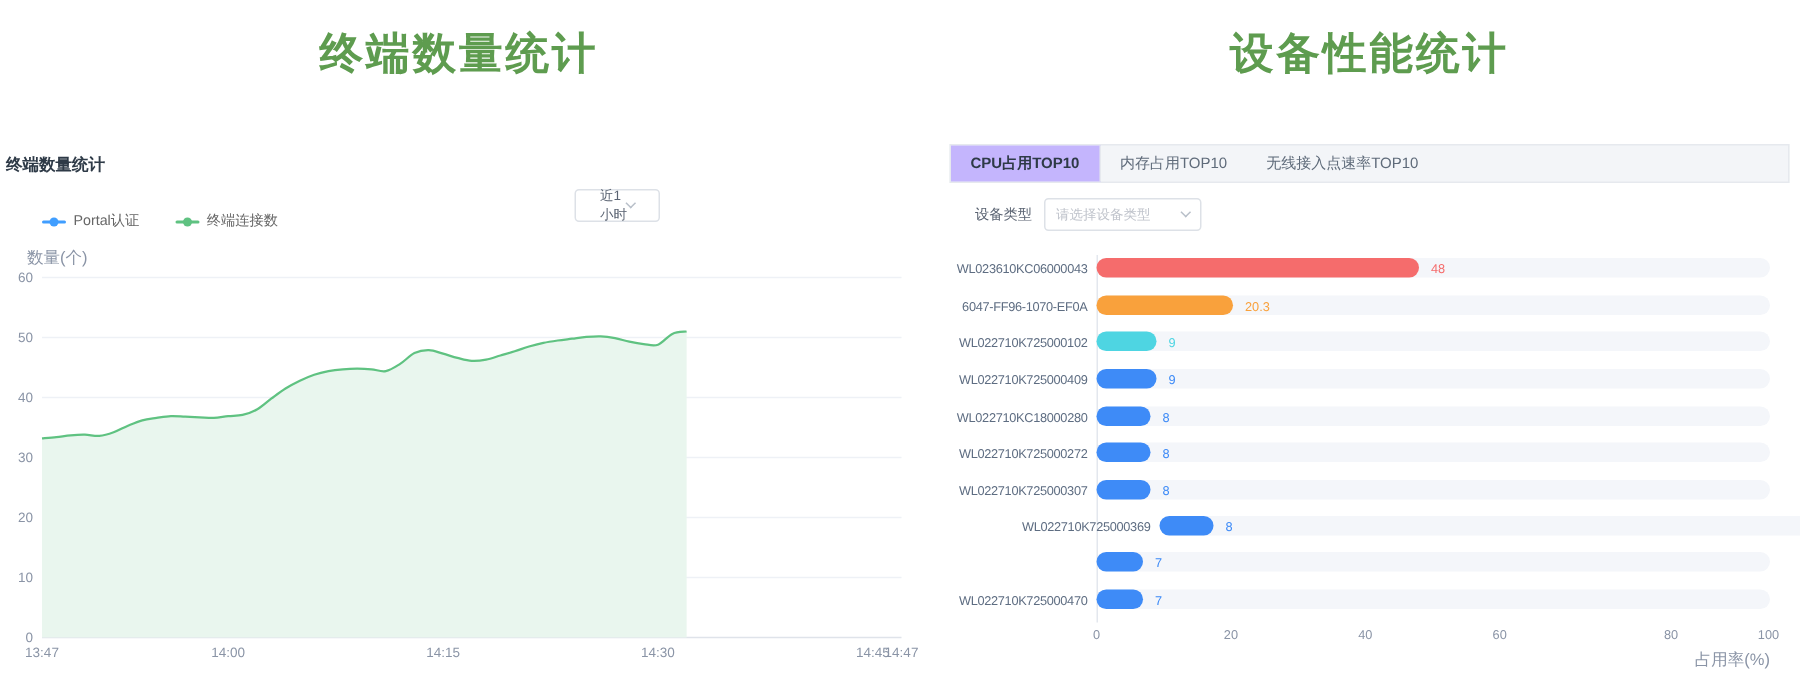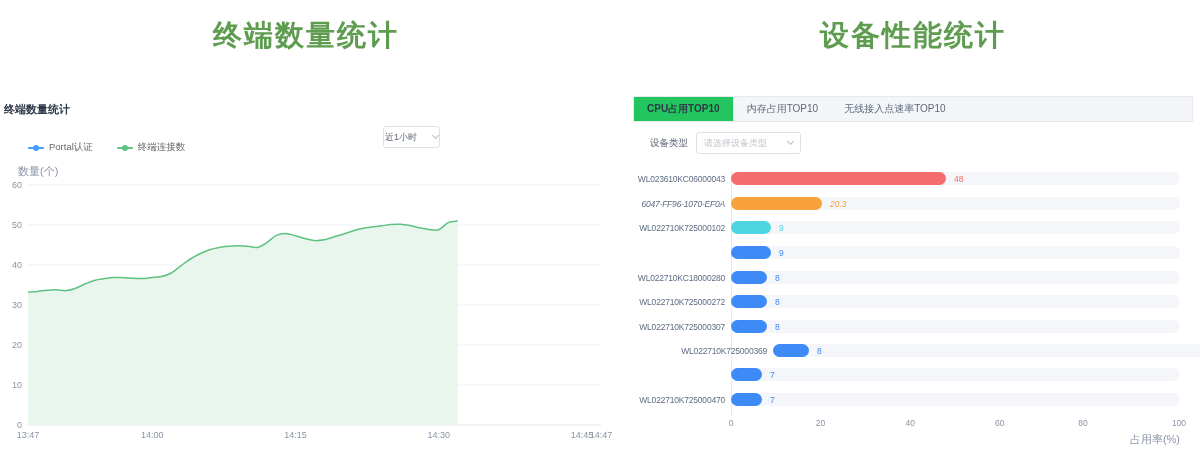--- a/index.html
+++ b/index.html
@@ -12,21 +12,21 @@
 
   .big-title { position:absolute; top:16px; left:0; width:100%; text-align:center;
                font-size:29px; font-weight:700; color:#5e9c4f; letter-spacing:2px; }
 
   .panel-header { position:absolute; left:4px; top:102px; font-size:11px;
                   font-weight:700; color:#2e3a47; }
 
   .ctl { border:1px solid #dde1e7; border-radius:3px; background:#fff;
          display:flex; align-items:center; font-size:9px; color:#5a6372; }
   .range-select { position:absolute; left:383px; top:126px; width:57px; height:22px;
-                  padding:0 1px; justify-content:space-between; }
+                  padding:0 16px; justify-content:space-between; }
   .date-box { position:absolute; left:447px; top:126px; width:155px; height:22px;
               padding:0 6px; gap:4px; white-space:nowrap; }
   .sep { color:#8a94a6; }
   .chev { width:5px; height:5px; border-right:1px solid #b8bfc9; border-bottom:1px solid #b8bfc9;
           transform:rotate(45deg); margin-top:-3px; flex:none; }
   .clock { width:10px; height:10px; border:1px solid #b8bfc9; border-radius:50%;
            position:relative; flex:none; }
   .clock::before { content:''; position:absolute; left:4px; top:2px; width:1px; height:3px; background:#b8bfc9; }
   .clock::after  { content:''; position:absolute; left:4px; top:4px; width:3px; height:1px; background:#b8bfc9; }
 
@@ -36,21 +36,21 @@
   .legend-marker { width:16px; height:2px; border-radius:1px; position:relative; margin-right:5px; }
   .legend-dot { position:absolute; left:5px; top:-2px; width:6px; height:6px; border-radius:50%; }
 
   .ylabel { position:absolute; left:18px; top:164px; font-size:11px; color:#8a94a6; }
   #line-svg { position:absolute; left:0; top:160px; width:612px; height:296px; }
 
   .tabs-bar { position:absolute; left:0; top:96px; width:560px; height:26px;
               background:#f3f5f8; border:1px solid #e6e9ee; display:flex; }
   .tab { padding:0 13px; display:flex; align-items:center; font-size:10px;
          color:#5f6b7a; cursor:pointer; }
-  .tab.active { background:#22c55e; color:#2e3a47; font-weight:700;
+  .tab.active { background:#c4b5fd; color:#2e3a47; font-weight:700;
                 border-right:1px solid #e6e9ee; }
 
   .devtype-row { position:absolute; left:17px; top:132px; display:flex;
                  align-items:center; gap:8px; font-size:9.5px; color:#5a6372; }
   .devtype-select { width:105px; height:22px; padding:0 7px; justify-content:space-between; }
   .placeholder { color:#c0c4cc; font-size:9px; overflow:hidden; white-space:nowrap; }
 
   #bar-chart { position:absolute; left:0; top:160px; width:560px; height:296px; }
   .axis-vline { position:absolute; left:98px; top:10px; width:1px; height:245px; background:#e3e7ee; }
   .bar-row { position:absolute; left:0; height:24px; width:560px; }
@@ -141,35 +141,36 @@
     <div id="bar-chart">
       <div class="axis-vline"></div>
       <div id="bar-rows">
           <div class="bar-row" style="top: 7px;">
             <div class="device-label">WL023610KC06000043</div>
             <div class="bar-track" style="background: rgb(244, 246, 250);">
               <div class="bar-fill" style="width: 215px; background: rgb(245, 108, 108);"></div>
             </div>
             <div class="bar-value" style="left: 321px; color: rgb(245, 108, 108);">48</div>
           </div>
-          <div class="bar-row" style="top: 32px; font-style: italic;">
+          <div class="bar-row" style="top: 32px;">
             <div class="device-label">6047-FF96-1070-EF0A</div>
             <div class="bar-track" style="background: rgb(244, 246, 250);">
               <div class="bar-fill" style="width: 91px; background: rgb(249, 161, 60);"></div>
             </div>
             <div class="bar-value" style="left: 197px; color: rgb(249, 161, 60);">20.3</div>
           </div>
           <div class="bar-row" style="top: 56px;">
             <div class="device-label">WL022710K725000102</div>
             <div class="bar-track" style="background: rgb(244, 246, 250);">
               <div class="bar-fill" style="width: 40px; background: rgb(78, 213, 226);"></div>
             </div>
             <div class="bar-value" style="left: 146px; color: rgb(78, 213, 226);">9</div>
           </div>
           <div class="bar-row" style="top: 81px;">
+            <div class="device-label">WL022710K725000409</div>
             <div class="bar-track" style="background: rgb(244, 246, 250);">
               <div class="bar-fill" style="width: 40px; background: rgb(62, 139, 247);"></div>
             </div>
             <div class="bar-value" style="left: 146px; color: rgb(62, 139, 247);">9</div>
           </div>
           <div class="bar-row" style="top: 106px;">
             <div class="device-label">WL022710KC18000280</div>
             <div class="bar-track" style="background: rgb(244, 246, 250);">
               <div class="bar-fill" style="width: 36px; background: rgb(62, 139, 247);"></div>
             </div>
@@ -208,19 +209,19 @@
               <div class="bar-fill" style="width: 31px; background: rgb(62, 139, 247);"></div>
             </div>
             <div class="bar-value" style="left: 137px; color: rgb(62, 139, 247);">7</div>
           </div>
         </div>
       <div id="bar-ticks">
           <span class="x-tick" style="left: 98px;">0</span>
           <span class="x-tick" style="left: 187.6px;">20</span>
           <span class="x-tick" style="left: 277.2px;">40</span>
           <span class="x-tick" style="left: 366.8px;">60</span>
-          <span class="x-tick" style="left: 450px;">80</span>
+          <span class="x-tick" style="left: 481px;">80</span>
           <span class="x-tick" style="left: 546px;">100</span>
         </div>
       <div class="xlabel">占用率(%)</div>
     </div>
   </section>
 </div>
 
 </body></html>

